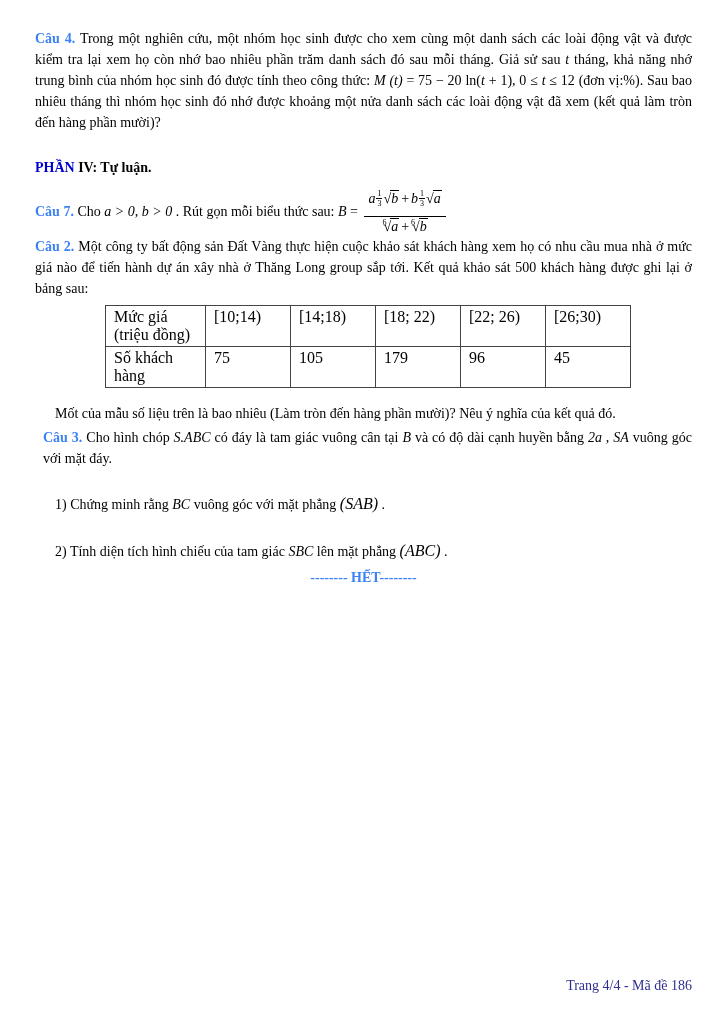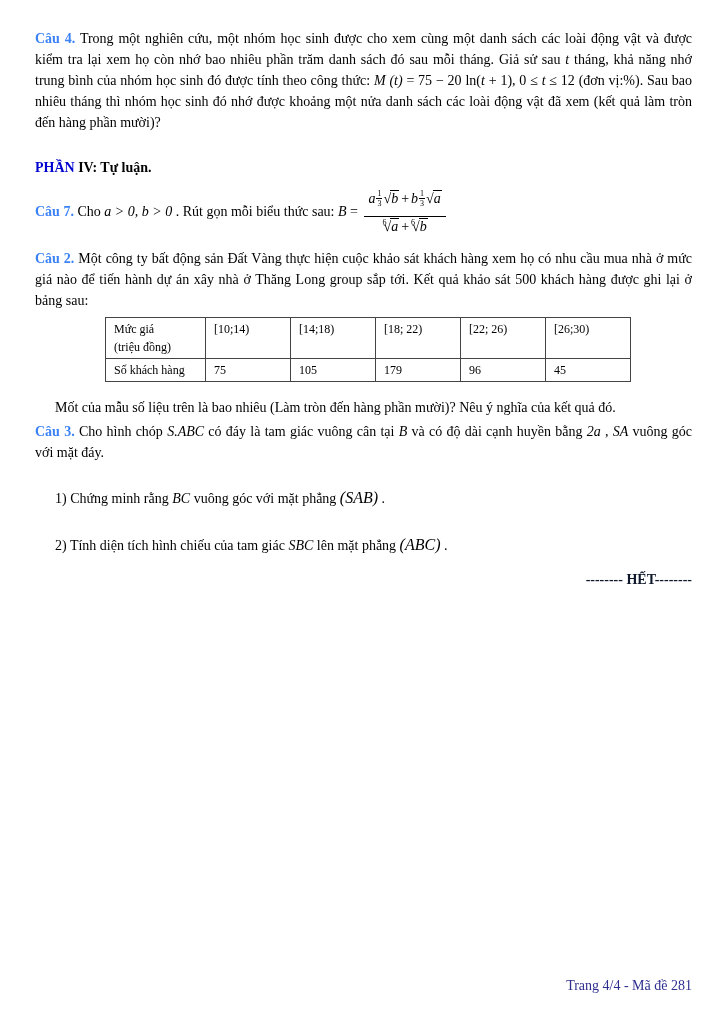--- a/index.html
+++ b/index.html
@@ -31,38 +31,38 @@
     display:inline-flex; flex-direction:column; align-items:center;
     font-size:8px; line-height:1.15; position:relative; top:-7px; margin:0 1px;
   }
   .supstack .top { border-bottom:1px solid #000; padding:0 1px; }
   .sqrt { white-space:nowrap; }
   .sqrt .sign { letter-spacing:-1px; }
   .sqrt .rad  { border-top:1px solid #000; padding:0 1px; }
   .ridx { font-size:8px; position:relative; top:-6px; margin-right:-3px; }
   .op { padding:0 2px; }
 
-  .c2para { margin-top:12px; }
+  .c2para { }
 
   table.survey {
     border-collapse:collapse; margin:6px 0 0 70px;
-    font-size:12px; line-height:18px;
+    font-size:16px; line-height:18px;
   }
   table.survey td { border:1px solid #444; vertical-align:top; padding:2px 8px 2px 8px; }
   td.colhead { width:100px; }
   td.colint  { width:85px; }
   tr.r1 td { height:41px; }
   tr.r2 td { height:23px;font-family:Liberation Serif, serif; }
 
   .qline { margin-top:15px; padding-left:20px; line-height:21px; }
-  .c3para { margin-top:3px; }
+  .c3para { margin-top:3px;margin-left:8px; }
   .item { margin-top:24px; padding-left:20px; line-height:22px; }
   .bigp { font-size:16px; }
 
-  .endline { margin-top:12px; text-align:right; color:#0f172a; font-weight:bold; line-height:21px; }
+  .endline { margin-top:4px; text-align:center; color:#3b82f6; font-weight:bold; line-height:21px; }
   .footer {
     position:absolute; right:33px; bottom:30px;
     color:#2e2e8f; font-size:14px;
   }
 </style>
 </head>
 <body>
 
 <div class="content">
 
@@ -112,13 +112,13 @@
   <p class="para c3para"><span class="lbl">Câu 3.</span><span> Cho hình chóp </span><i class="mi">S.ABC</i><span> có đáy là tam giác vuông cân tại </span><i class="mi">B</i><span> và có độ dài cạnh huyền bằng </span><i class="mi">2a</i><span> , </span><i class="mi">SA</i><span> vuông góc với mặt đáy.</span></p>
 
   <p class="item"><span>1) Chứng minh rằng </span><i class="mi">BC</i><span> vuông góc với mặt phẳng </span><i class="mi bigp">(SAB)</i><span> .</span></p>
 
   <p class="item"><span>2) Tính diện tích hình chiếu của tam giác </span><i class="mi">SBC</i><span> lên mặt phẳng </span><i class="mi bigp">(ABC)</i><span> .</span></p>
 
   <p class="endline">-------- HẾT--------</p>
 
 </div>
 
-<div class="footer">Trang 4/4 - Mã đề 281</div>
+<div class="footer">Trang 4/4 - Mã đề 186</div>
 
 </body></html>

